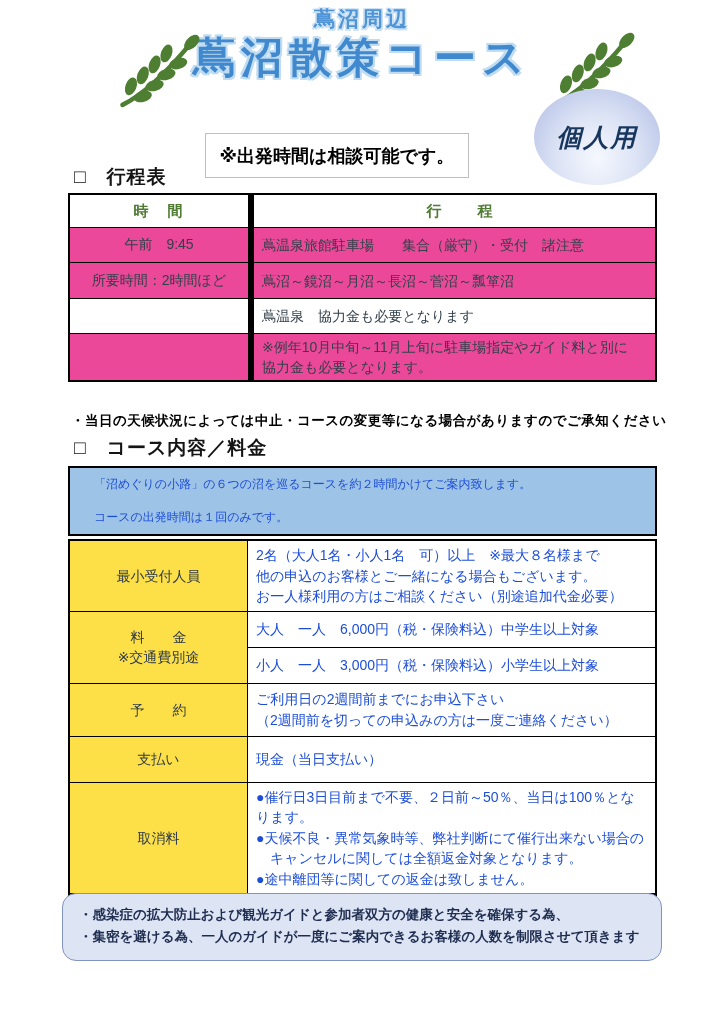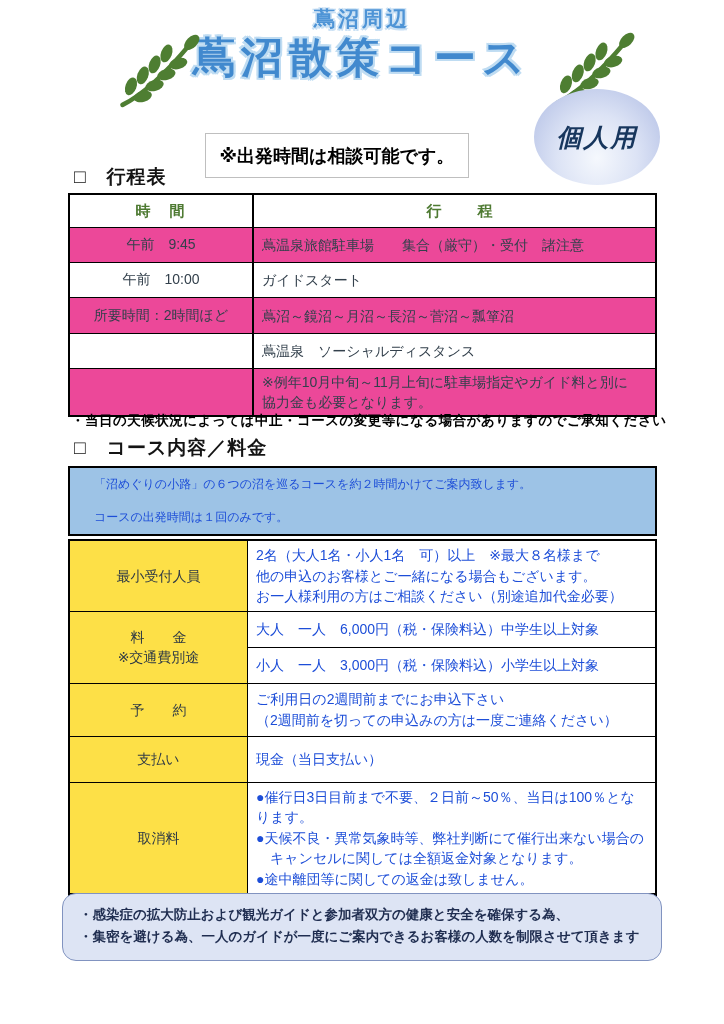--- a/index.html
+++ b/index.html
@@ -42,21 +42,21 @@
   .sec-head.h2{left:74px;top:435px;}
 
   
   .t1{
     position:absolute;left:68px;top:193px;width:589px;box-sizing:border-box;
     border:2.5px solid #000;background:#fff;
   }
   .t1 .row{display:flex;border-top:1px solid #000;}
   .t1 .row:first-child{border-top:none;}
   .t1 .c-time{
-    width:184px;flex:0 0 184px;box-sizing:border-box;border-right:2px solid #000000;
+    width:184px;flex:0 0 184px;box-sizing:border-box;border-right:6px solid #000000;
     display:flex;align-items:center;justify-content:center;text-align:center;
     font-size:14px;color:#33404C;padding:2px 4px;
   }
   .t1 .c-prog{
     flex:1;display:flex;flex-direction:column;justify-content:center;
     padding:3px 8px;font-size:14px;color:#33404C;line-height:20px;
   }
   .t1 .hdr{min-height:32px;}
   .t1 .hdr .c-time,.t1 .hdr .c-prog{
     font-weight:bold;color:#4E7A32;font-size:15px;letter-spacing:2px;
@@ -146,36 +146,30 @@
       <div class="row hdr">
         <div class="c-time">時　間</div>
         <div class="c-prog" style="align-items: center; padding-left: 20px;">行　　程</div>
       </div>
       <div class="row" style="min-height: 34px;">
         <div class="c-time shaded">午前　9:45</div>
         <div class="c-prog shaded">
           <div class="line">蔦温泉旅館駐車場　　集合（厳守）・受付　諸注意</div>
         </div>
       </div>
-      <div class="row" style="min-height: 34px;">
-        <div class="c-time">午前　10:00</div>
-        <div class="c-prog">
-          <div class="line">ガイドスタート</div>
-        </div>
-      </div>
       <div class="row" style="min-height: 35px;">
         <div class="c-time shaded">所要時間：2時間ほど</div>
         <div class="c-prog shaded">
           <div class="line">蔦沼～鏡沼～月沼～長沼～菅沼～瓢箪沼</div>
         </div>
       </div>
       <div class="row" style="min-height: 34px;">
         <div class="c-time"></div>
         <div class="c-prog">
-          <div class="line">蔦温泉　ソーシャルディスタンス</div>
+          <div class="line">蔦温泉　協力金も必要となります</div>
         </div>
       </div>
       <div class="row" style="min-height: 46px;">
         <div class="c-time shaded"></div>
         <div class="c-prog shaded">
           <div class="line">※例年10月中旬～11月上旬に駐車場指定やガイド料と別に</div>
           <div class="line">協力金も必要となります。</div>
         </div>
       </div>
     </div>

